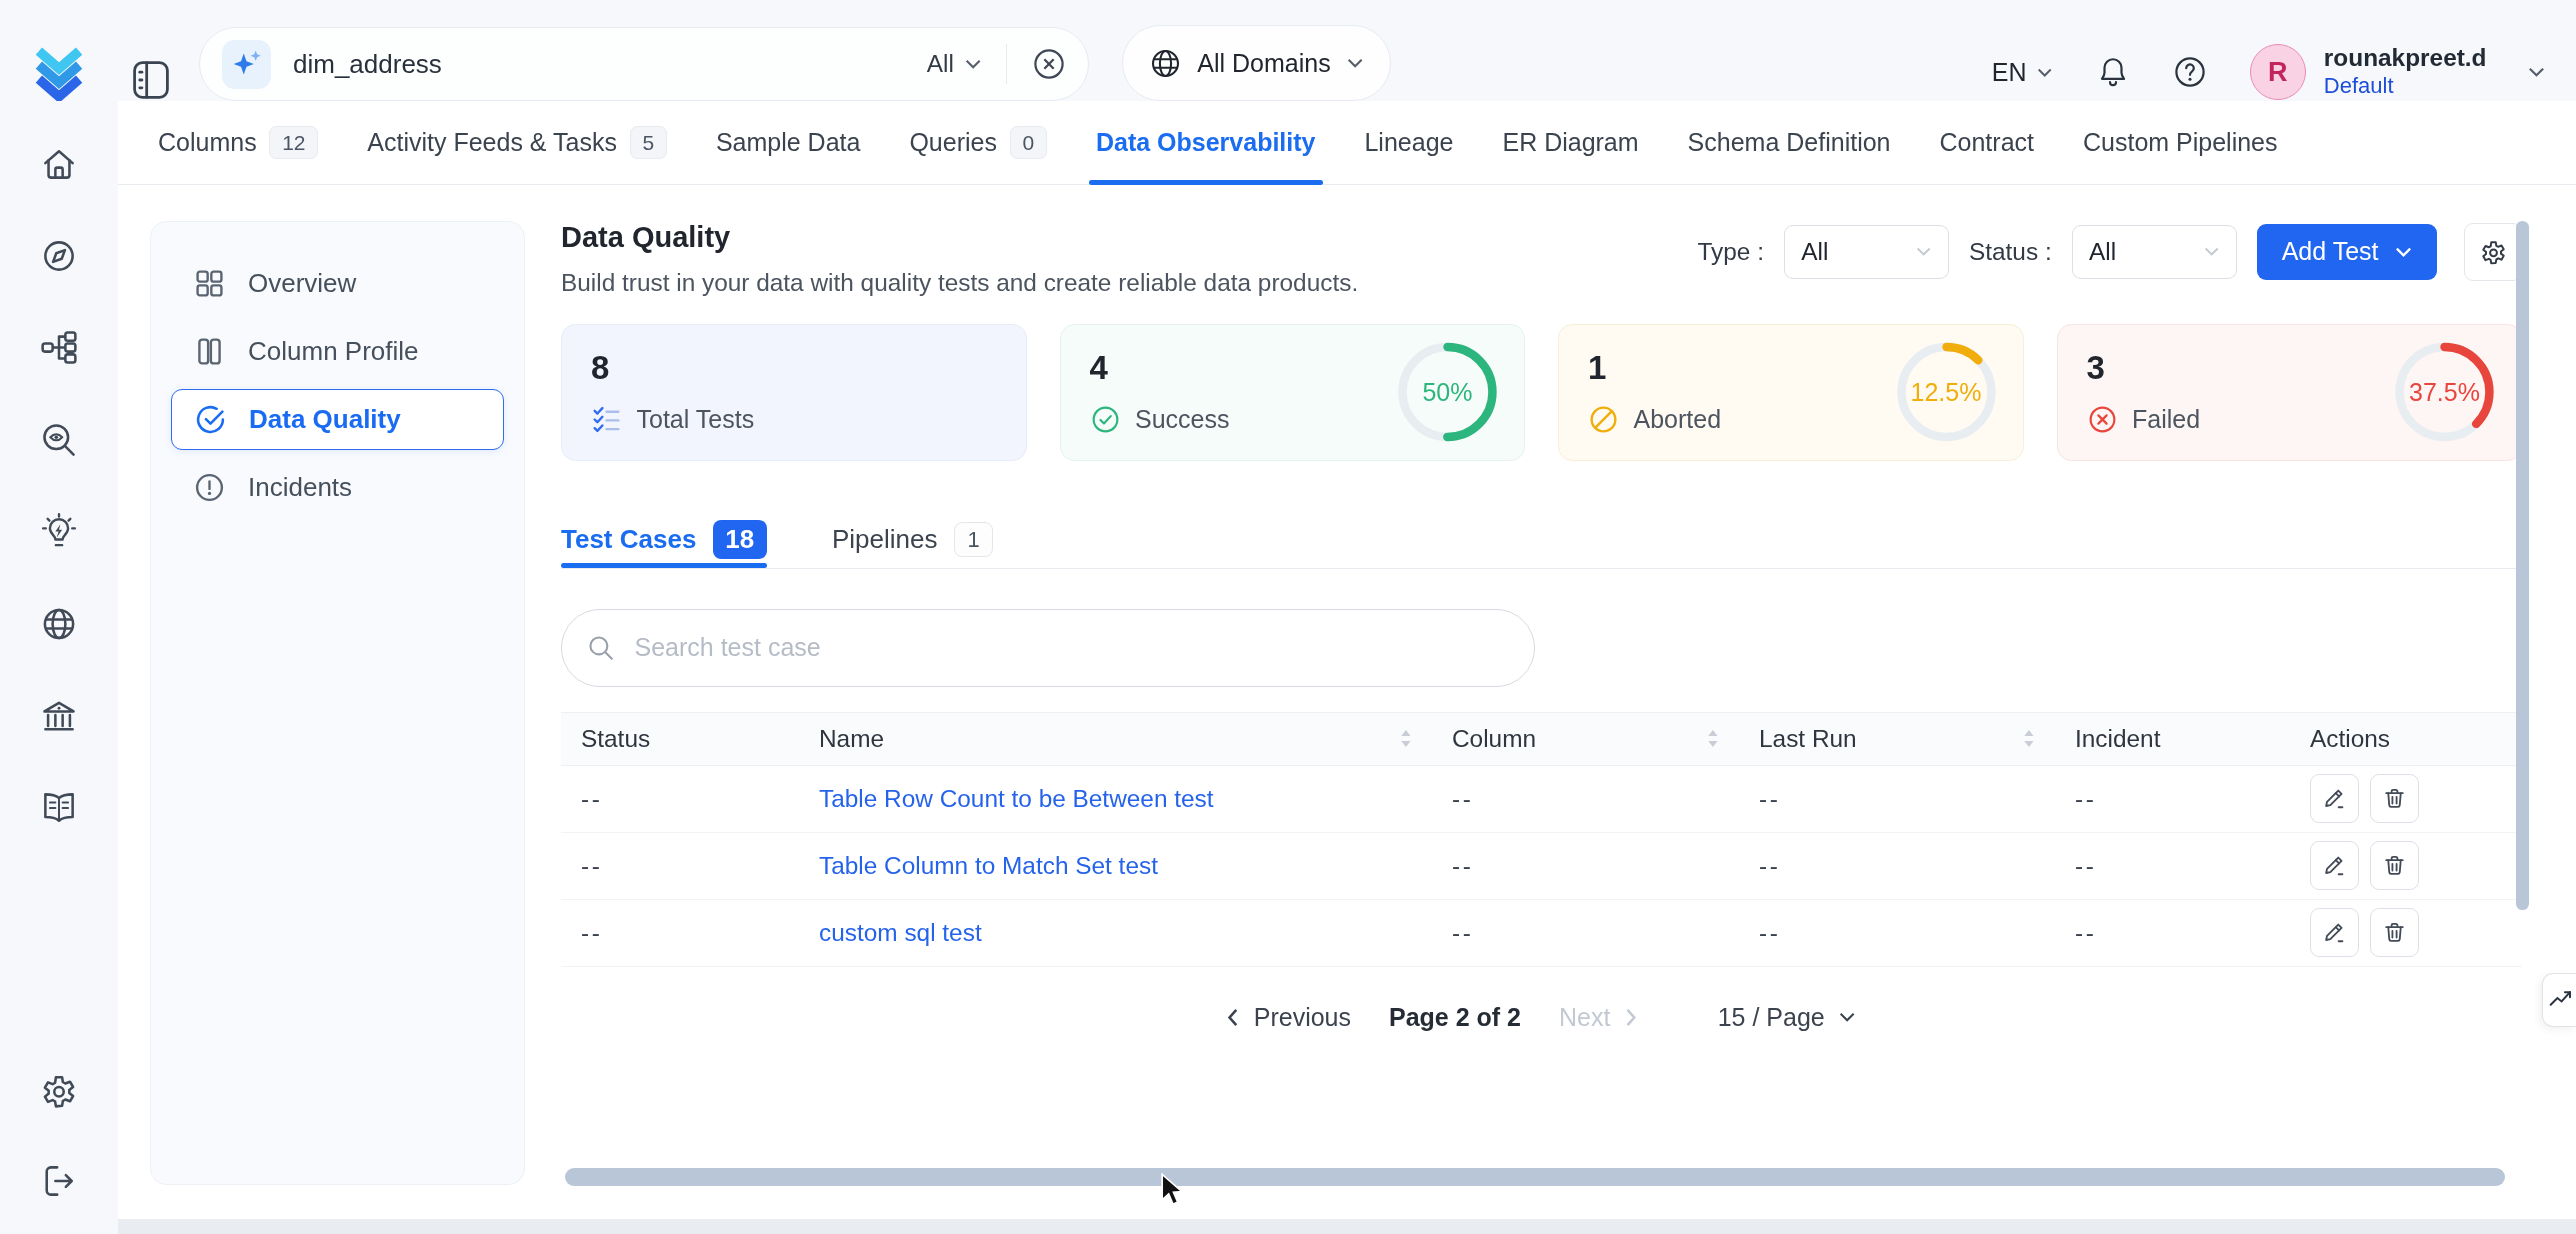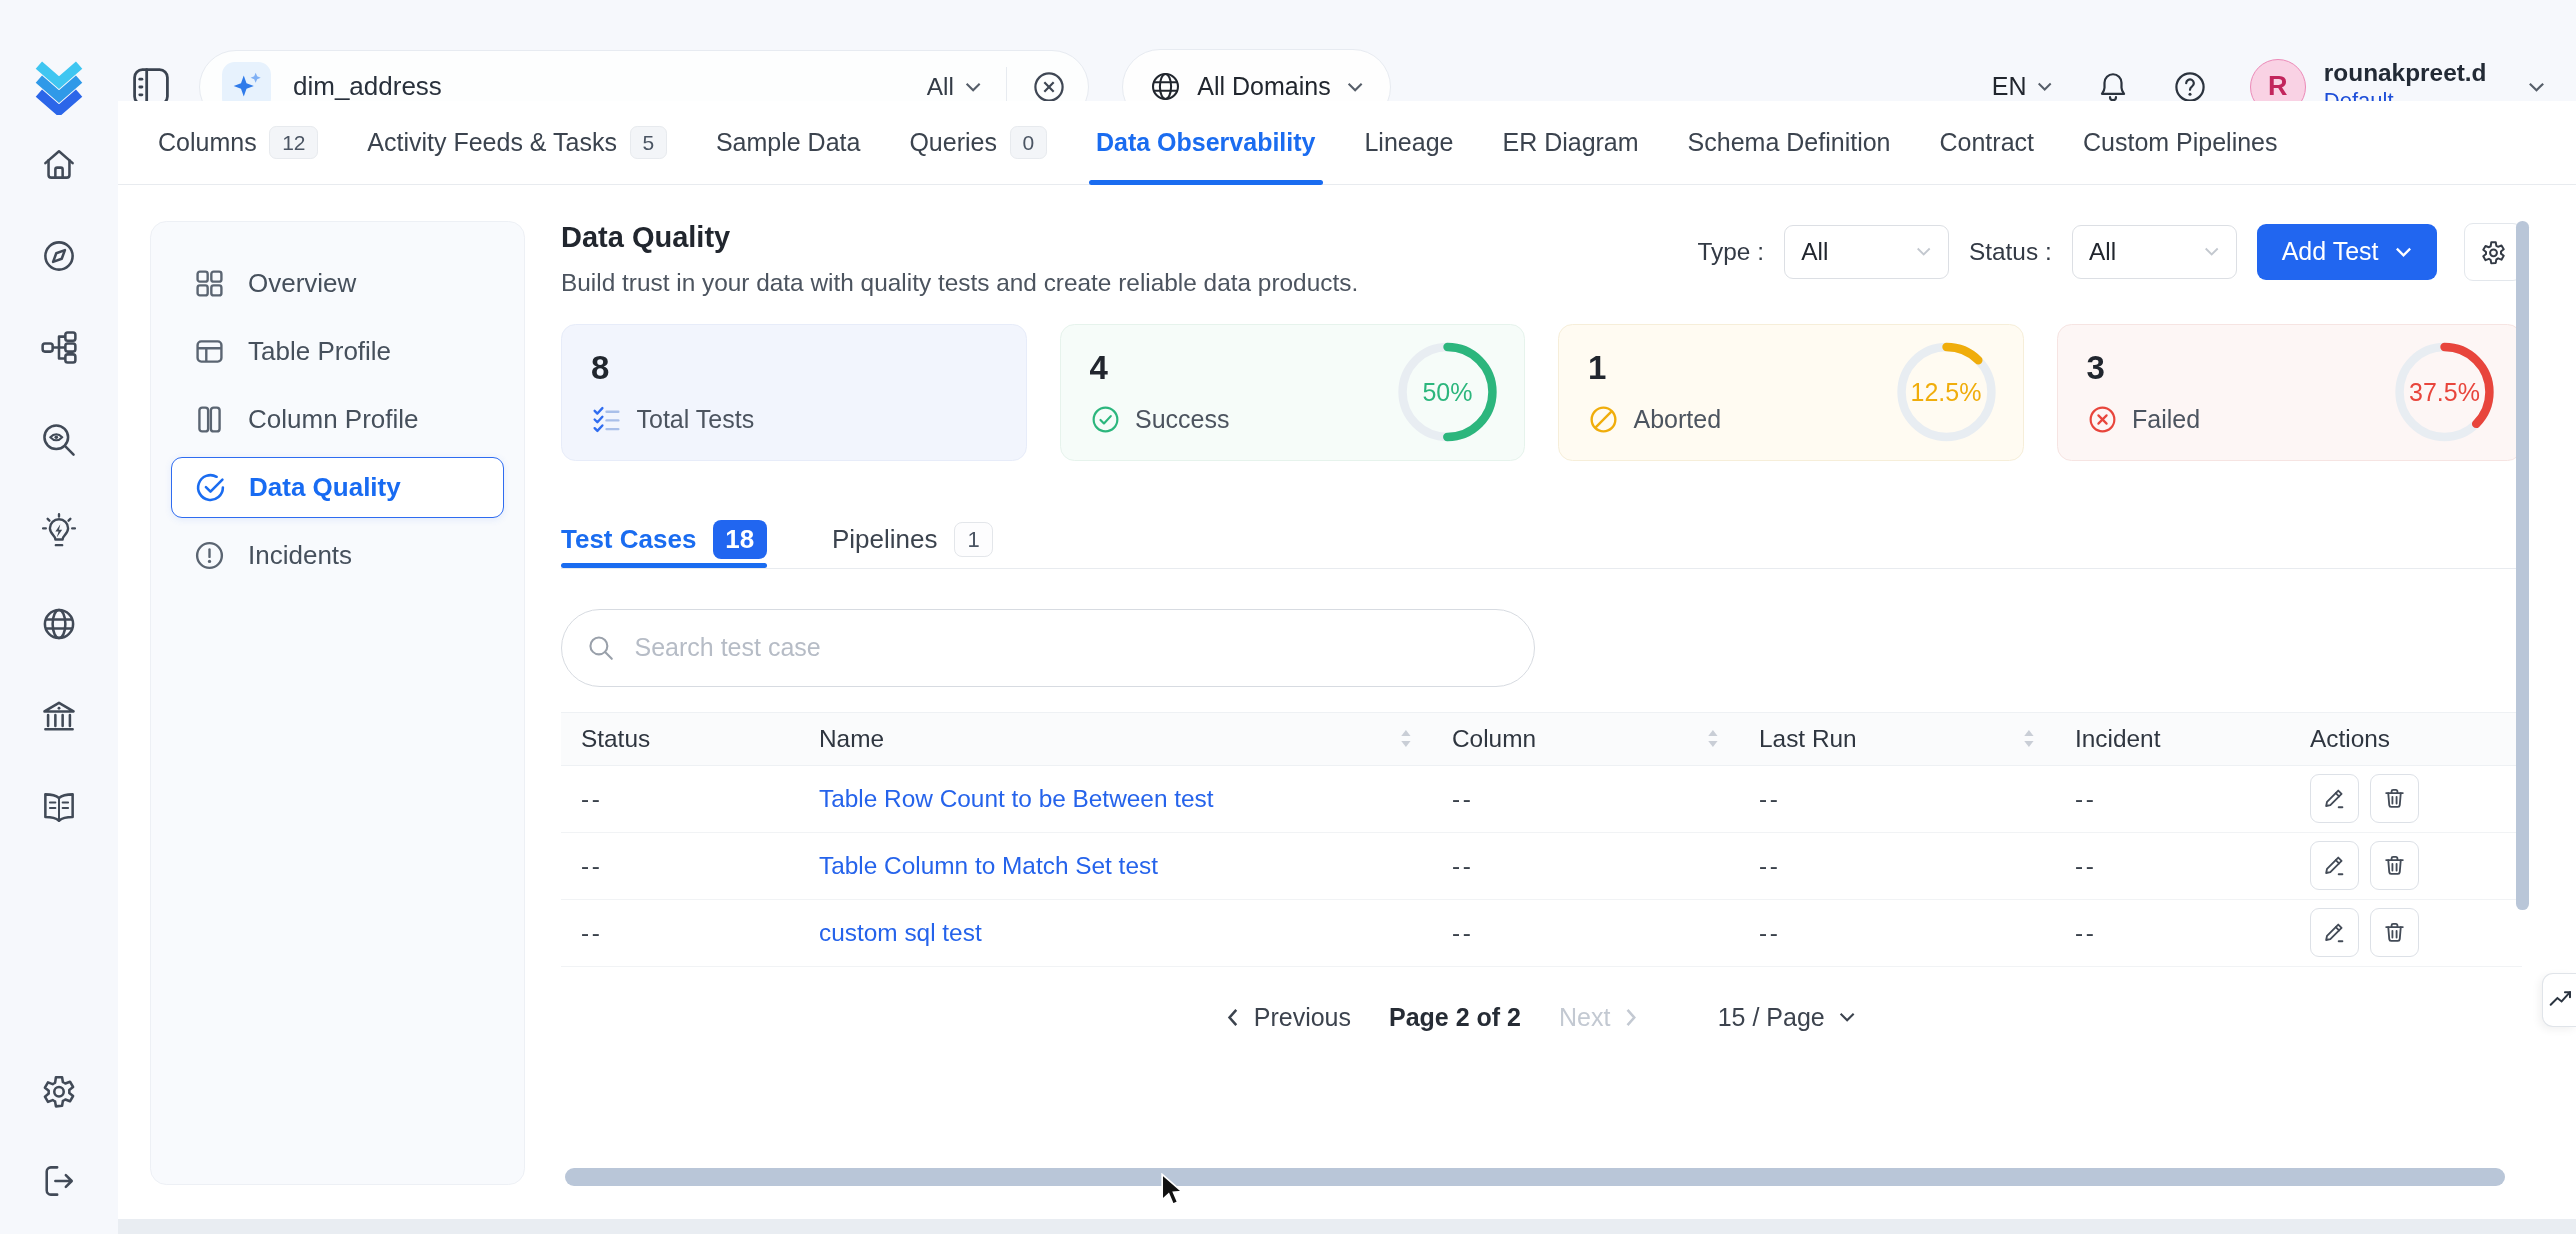--- a/index.html
+++ b/index.html
@@ -1,21 +1,21 @@
 <!DOCTYPE html>
 <html style="font-size:14.5px"><head>
 <meta charset="utf-8">
 <style>
   html,body{margin:0;padding:0;}
   body{width:2576px;height:1235px;font-family:"Liberation Sans",sans-serif;}
   .app{position:relative;width:2576px;height:1235px;background:#f6f8fc;overflow:hidden;color:#1f2937;}
   svg{display:block;}
 
   
-  .topbar{position:absolute;top:0;left:0;right:0;height:101px;display:flex;align-items:center;padding:0 31px;box-sizing:border-box;margin-top:36px;}
+  .topbar{position:absolute;top:0;left:0;right:0;height:101px;display:flex;align-items:flex-end;padding:0 31px;box-sizing:border-box;}
   .logo{width:56px;height:56px;flex:none;}
   .panel-toggle{margin-left:45px;flex:none;cursor:pointer;}
   .search-pill{margin-left:29px;width:890px;height:74px;border-radius:40px;background:#fdfefe;border:0.9px solid #e7ebf1;display:flex;align-items:center;padding:0 22px;box-sizing:border-box;gap:22px;}
   .sparkle-box{width:49px;height:49px;border-radius:12.7px;background:#e7f2fd;display:flex;align-items:center;justify-content:center;flex:none;}
   .search-text{font-size:26px;color:#28303b;}
   .search-right{margin-left:auto;display:flex;align-items:center;gap:25px;}
   .scope{display:flex;align-items:center;gap:11px;font-size:24.4px;color:#333b46;cursor:pointer;}
   .v-div{width:0.9px;height:40px;background:#e7ebf0;}
   .domains-pill{margin-left:33px;height:74px;border-radius:40px;background:#fefefe;border:0.9px solid #e7ebf1;display:flex;align-items:center;gap:16.3px;padding:0 27px;font-size:25px;color:#21262e;cursor:pointer;}
   .top-right{margin-left:auto;display:flex;align-items:center;gap:43px;}
@@ -317,27 +317,20 @@
         <svg viewBox="0 0 36 36" width="33" height="33" fill="none" stroke="#5b6572" stroke-width="2.6">
           <rect x="5" y="5" width="11" height="11" rx="2.5"></rect>
             <rect x="20" y="5" width="11" height="11" rx="2.5"></rect>
             <rect x="5" y="20" width="11" height="11" rx="2.5"></rect>
             <rect x="20" y="20" width="11" height="11" rx="2.5"></rect>
         </svg>
         <span>Overview</span>
       </div>
       <div class="nav-item">
         <svg viewBox="0 0 36 36" width="33" height="33" fill="none" stroke="#5b6572" stroke-width="2.6">
-          <rect x="5" y="7" width="26" height="22" rx="4"></rect>
-            <path d="M5 14.5 h26 M14.5 14.5 V29"></path>
-        </svg>
-        <span>Table Profile</span>
-      </div>
-      <div class="nav-item">
-        <svg viewBox="0 0 36 36" width="33" height="33" fill="none" stroke="#5b6572" stroke-width="2.6">
           <rect x="7" y="5" width="9.5" height="26" rx="3"></rect>
             <rect x="19.5" y="5" width="9.5" height="26" rx="3"></rect>
         </svg>
         <span>Column Profile</span>
       </div>
       <div class="nav-item active">
         <svg viewBox="0 0 36 36" width="33" height="33" fill="none" stroke="#1a6cf0" stroke-width="2.8" stroke-linecap="round" stroke-linejoin="round">
           <path d="M31.5 18 a13.5 13.5 0 1 1 -6.8-11.7"></path>
             <path d="M13 17.5 l5 5 L31 9.5"></path>
         </svg>

